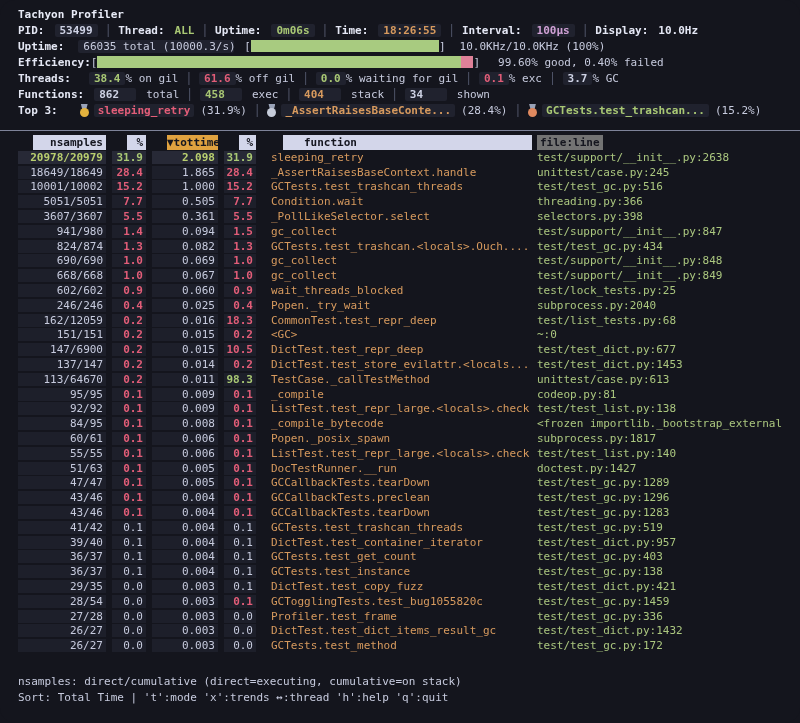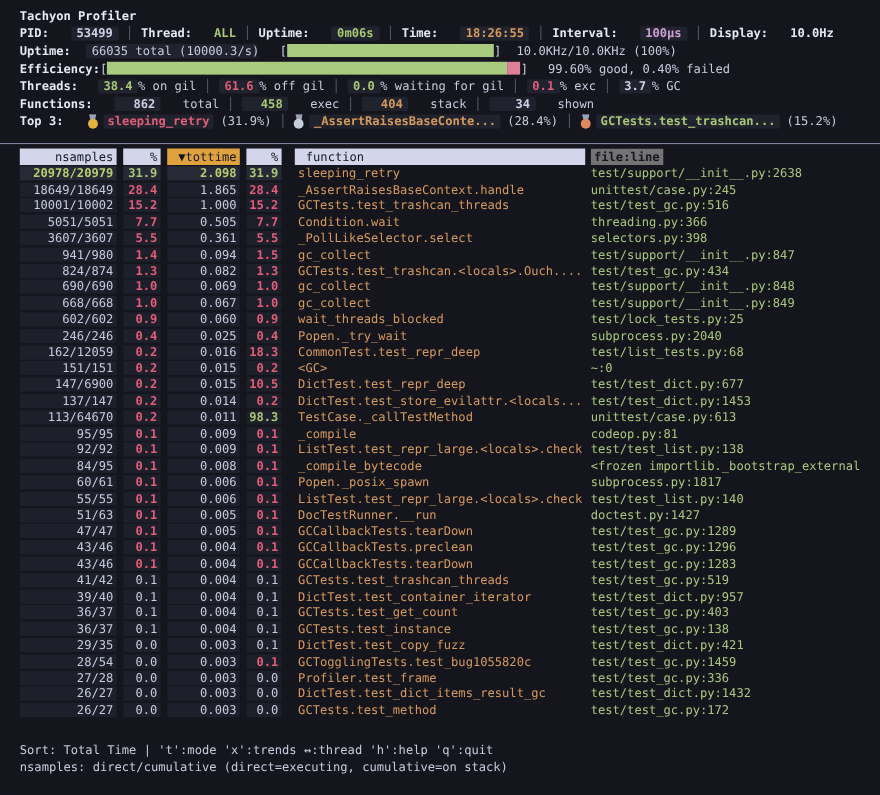--- a/index.html
+++ b/index.html
@@ -8,56 +8,56 @@
   .term {
     width:800px; height:723px; background:#14151d; color:#c7cbde;
     font-family:"DejaVu Sans Mono", monospace; font-size:11px;
     padding:6px 4px 0 18px; position:relative;border-radius:15px;
   }
   .line { height:16px; display:flex; align-items:center; white-space:pre; }
   .title { color:#e8ebf7; font-weight:bold; }
   .b { font-weight:bold; color:#e4e7f4; }
   .sep { color:#585d72; margin:0 7px; }
   .vbox { background:#20222e; padding:0 5px; border-radius:2px; }
-  .gap6 { margin-left:20px; } .gap14 { margin-left:14px; } .gap18 { margin-left:18px; } .gap22 { margin-left:22px; }
+  .gap6 { margin-left:10px; } .gap14 { margin-left:14px; } .gap18 { margin-left:18px; } .gap22 { margin-left:22px; }
   .t-green { color:#a9c874; font-weight:bold; }
   .t-red   { color:#e25d78; font-weight:bold; }
   .t-amber { color:#d79a5e; font-weight:bold; }
   .t-pink  { color:#cfa0d4; font-weight:bold; }
   .t-plainb{ color:#ced2e4; font-weight:bold; }
   .t-plain { }
   
   .bracket { color:#c7cbde; }
   .bar { height:12px; display:inline-flex; overflow:hidden; background:#20222e; }
   .sbar { width:188px; } .ebar { width:376px; }
   .fill-green { background:#a8cb80; height:100%; }
   .fill-pink  { background:#de8198; height:100%; }
   .total-box { width:156px; text-align:right; }
-  .fnum { display:inline-block; min-width:42px; text-align:right; }
+  .fnum { display:inline-block; min-width:42px; }
   
   .medal { width:9px; height:13px; position:relative; display:inline-block; margin-right:5px; flex:none; }
   .medal::before { content:""; position:absolute; top:0; left:1px; width:7px; height:6px; background:#9aa3b8;
                    clip-path:polygon(0 0,100% 0,78% 100%,22% 100%); }
   .medal::after { content:""; position:absolute; bottom:0; left:0; width:9px; height:9px; border-radius:50%; }
   .medal-gold::after   { background:#e3b23e; }
   .medal-silver::after { background:#c6ccda; }
   .medal-bronze::after { background:#e0895f; }
   .topname { background:#20222e; padding:0 4px; border-radius:2px; font-weight:bold; }
   .toppct { margin-left:6px; }
   
   .rule { height:1px; background:#7e8399; width:800px; margin:12px 0 3px -18px; }
   
   .tgrid { display:grid; grid-template-columns:88px 6px 34px 6px 66px 6px 32px 12px 264px 5px 1fr; align-items:center; }
   .thead { height:16px; }
   .trow { height:14.8px; }
   .cell { white-space:pre; overflow:hidden; }
   .num { text-align:right; padding-right:3px; }
   .trow .num { background:#1d1f2a; }
-  .hdr { background:#d3d6ea; color:#15161f; font-weight:normal; text-align:right; padding-right:3px; height:15px; line-height:15px; }
-  .hdr-left { text-align:left; padding-left:10px; padding-right:0; }
+  .hdr { background:#d3d6ea; color:#15161f; font-weight:bold; text-align:right; padding-right:3px; height:15px; line-height:15px;margin-left:15px; }
+  .hdr-left { text-align:left; padding-left:21px; padding-right:0; }
   .hdr-sort { background:#e0a23f; }
   .hdr-inline { display:inline-block; background:#737373; color:#15161f; font-weight:bold; padding:0 3px; height:15px; line-height:15px; }
   .c-fn { color:#d79a5e; padding-left:3px; }
   .c-fl { color:#abc77f; }
   .hl .c-ns, .hl .c-tt { color:#b9cf6f; font-weight:bold; }
   .hl .num { background:#272936; }
   
   .footer { margin-top:20px; }
 </style>
 </head>
@@ -635,17 +635,17 @@
       <span></span>
       <span class="cell num c-p2 t-plain">0.0</span>
       <span></span>
       <span class="cell c-fn">GCTests.test_method</span>
       <span></span>
       <span class="cell c-fl">test/test_gc.py:172</span>
     </div>
   </div>
 
   <div class="footer">
+    <div class="line">nsamples: direct/cumulative (direct=executing, cumulative=on stack)</div>
     <div class="line">Sort: Total Time | 't':mode 'x':trends ↔:thread 'h':help 'q':quit</div>
-    <div class="line">nsamples: direct/cumulative (direct=executing, cumulative=on stack)</div>
   </div>
 
 </div>
 
 </body></html>

